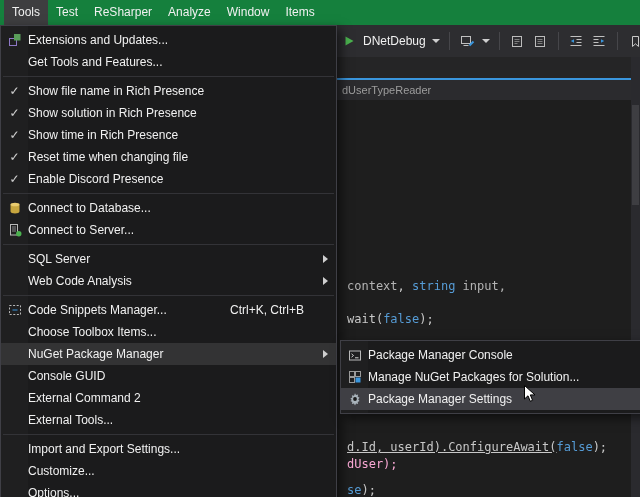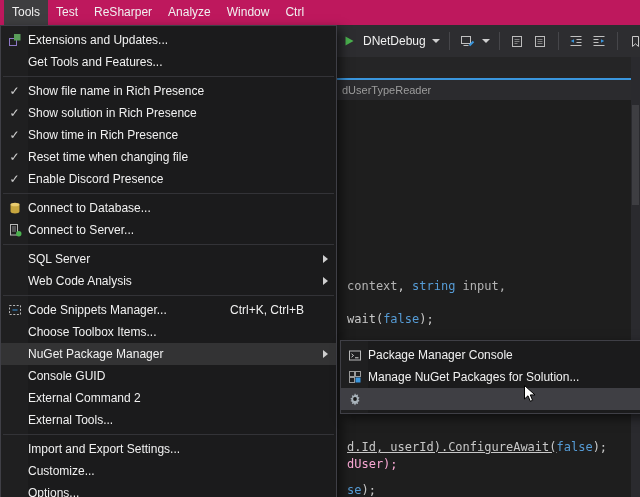--- a/index.html
+++ b/index.html
@@ -1,20 +1,20 @@
 <!DOCTYPE html>
 <html><head>
 <meta charset="utf-8">
 <style>
   html,body{margin:0;padding:0;background:#111;}
   .screen{position:relative;width:640px;height:497px;overflow:hidden;background:#1e1e1e;
           font-family:"Liberation Sans",sans-serif;font-size:12px;color:#f1f1f1;}
 
   
-  .menubar{position:absolute;top:0;left:0;right:0;height:25px;background:#be185d;display:flex;padding-left:4px;z-index:5;}
+  .menubar{position:absolute;top:0;left:0;right:0;height:25px;background:#15803d;display:flex;padding-left:4px;z-index:5;}
   .mb-item{padding:0 8px;line-height:25px;white-space:nowrap;}
   .mb-item.open{background:#3e3e40;}
 
   
   .toolbar{position:absolute;top:25px;left:0;right:0;height:32px;background:#2d2d30;z-index:2;}
   .toolbar-inner{position:absolute;left:340px;top:0;height:32px;display:flex;align-items:center;gap:6px;white-space:nowrap;}
   .tb-label{color:#f1f1f1;}
   .tb-caret{width:0;height:0;border-left:4px solid transparent;border-right:4px solid transparent;border-top:4px solid #cfcfcf;}
   .tb-sep{width:1px;height:18px;background:#46464a;margin:0 3px;}
   .tb-icon{display:inline-flex;align-items:center;justify-content:center;width:17px;height:18px;}
@@ -74,21 +74,21 @@
       <div class="code-line" style="top: 457px;"><span style="color: #f9a8d4;">dUser);</span></div>
       <div class="code-line" style="top: 483px;"><span style="color: rgb(86, 156, 214);">se</span><span style="color: rgb(200, 200, 200);">);</span></div>
     </div>
 
   <div class="menubar">
       <div class="mb-item open">Tools</div>
       <div class="mb-item">Test</div>
       <div class="mb-item">ReSharper</div>
       <div class="mb-item">Analyze</div>
       <div class="mb-item">Window</div>
-      <div class="mb-item">Ctrl</div>
+      <div class="mb-item">Items</div>
     </div>
 
   <div class="toolbar">
     <div class="toolbar-inner">
         <span class="tb-icon">
           <svg width="12" height="12" viewBox="0 0 12 12">
             <path d="M2.5 1.5l8 4.5-8 4.5z" fill="#4bb24f"></path>
           </svg>
         </span>
         <span class="tb-label">DNetDebug</span>
@@ -303,20 +303,21 @@
         <span class="mi-label">Manage NuGet Packages for Solution...</span>
         <span class="mi-arrowbox"></span>
       </div>
       <div class="menu-item highlight">
         <span class="mi-gutter">
           <svg width="14" height="14" viewBox="0 0 14 14">
             <path d="M7 1.2l1 1.9 2.1-.5-.4 2.1 1.9 1-1.4 1.6 1.4 1.6-1.9 1 .4 2.1-2.1-.5-1 1.9-1-1.9-2.1.5.4-2.1-1.9-1L3.8 8 2.4 6.4l1.9-1-.4-2.1 2.1.5z" fill="#a8b2ba"></path>
             <circle cx="7" cy="7" r="1.9" fill="#1b1b1c"></circle>
           </svg>
         </span>
+        <span class="mi-label">Package Manager Settings</span>
         <span class="mi-arrowbox"></span>
       </div>
     </div>
 
   <div class="cursor">
     <svg width="13" height="19" viewBox="0 0 13 19">
       <path d="M1.5 1.5 L1.5 15 L5 11.8 L7.3 17.3 L9.6 16.3 L7.3 10.9 L12 10.9 Z" fill="#ffffff" stroke="#000000" stroke-width="1"></path>
     </svg>
   </div>
 

